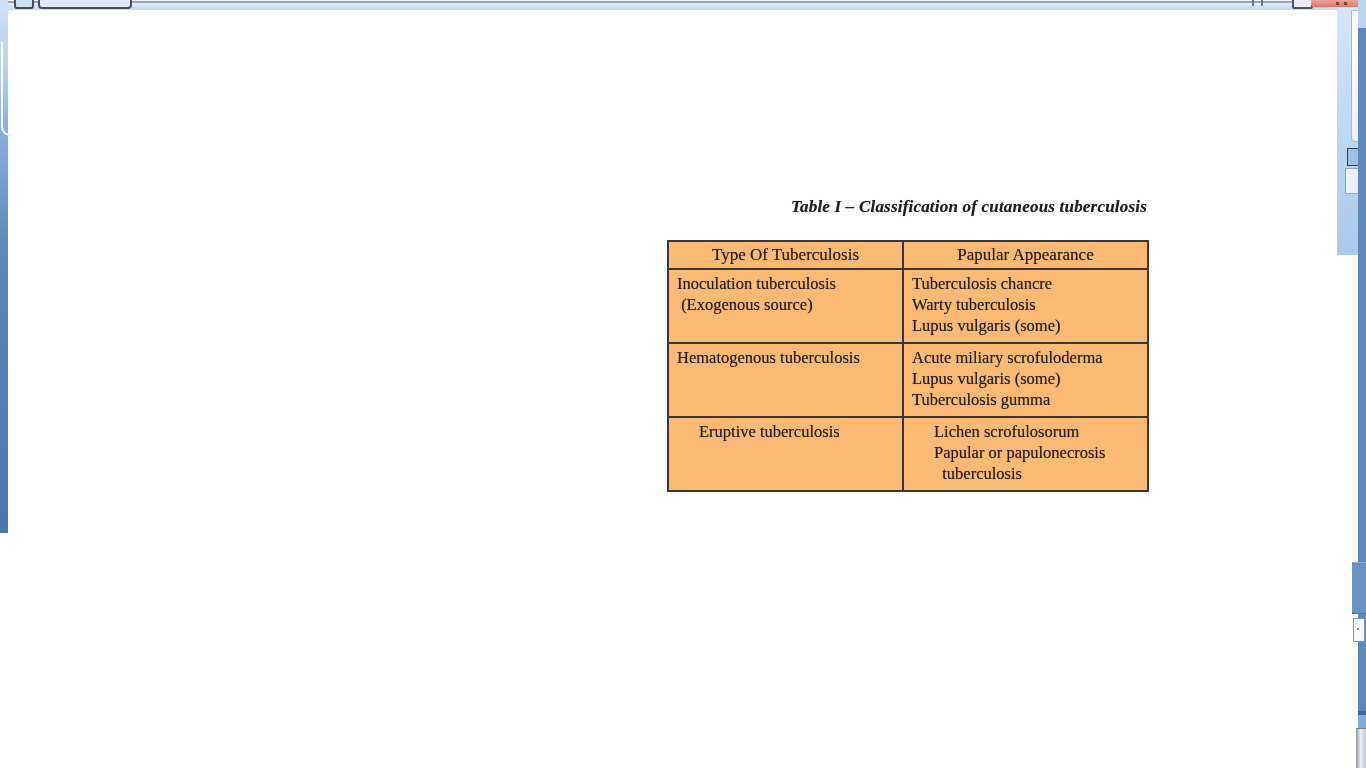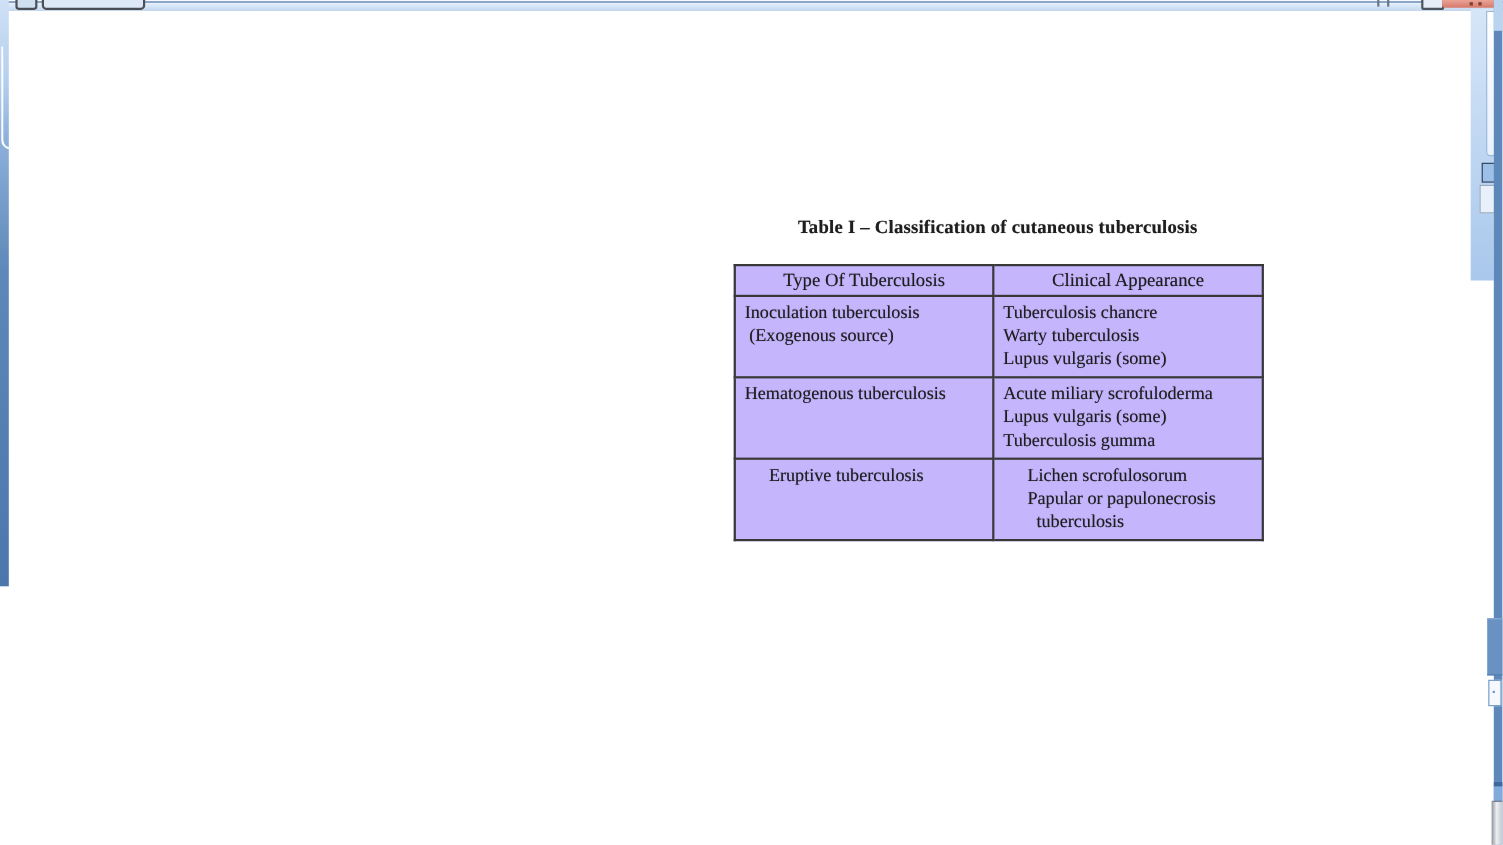--- a/index.html
+++ b/index.html
@@ -82,23 +82,23 @@
   }
   
   .scan {
     position:absolute; left:667px; top:196px; width:480px;
     color:#1e1e1e;
     font-family:"Liberation Serif", "DejaVu Serif", serif;
     text-shadow:0 0 0.7px rgba(30,30,30,0.55);
   }
   .scan-title {
     font-weight:bold; font-size:17px; line-height:21px;
-    text-align:center; letter-spacing:0.2px; margin:0 0 23px 0;
+    text-align:right; letter-spacing:0.2px; margin:0 0 23px 0;font-style:italic;
   }
-  table.tb { border-collapse:collapse; width:480px; table-layout:fixed; background:#c4b5fd; }
+  table.tb { border-collapse:collapse; width:480px; table-layout:fixed; background:#fdba74; }
   .tb th, .tb td { border:2px solid #383838; vertical-align:top; }
   .tb th {
     font-weight:normal; font-size:17px; line-height:20px; text-align:center;
     vertical-align:middle; padding:3px 2px; height:20px;
   }
   .tb td {
     font-size:16.5px; line-height:21px;
     padding:3px 6px 6px 8px; white-space:pre-wrap;
   }
   .tb col.c1 { width:235px; } .tb col.c2 { width:245px; }
@@ -137,21 +137,21 @@
 <div class="scan">
   <div class="scan-title">Table I – Classification of cutaneous tuberculosis</div>
   <table class="tb">
     <colgroup>
         <col class="c1">
         <col class="c2">
       </colgroup>
     <thead>
       <tr>
         <th>Type Of Tuberculosis</th>
-        <th>Clinical Appearance</th>
+        <th>Papular Appearance</th>
       </tr>
     </thead>
     <tbody>
       <tr class="r1">
         <td>Inoculation tuberculosis
  (Exogenous source)</td>
         <td>Tuberculosis chancre
 Warty tuberculosis
 Lupus vulgaris (some)</td>
       </tr>

